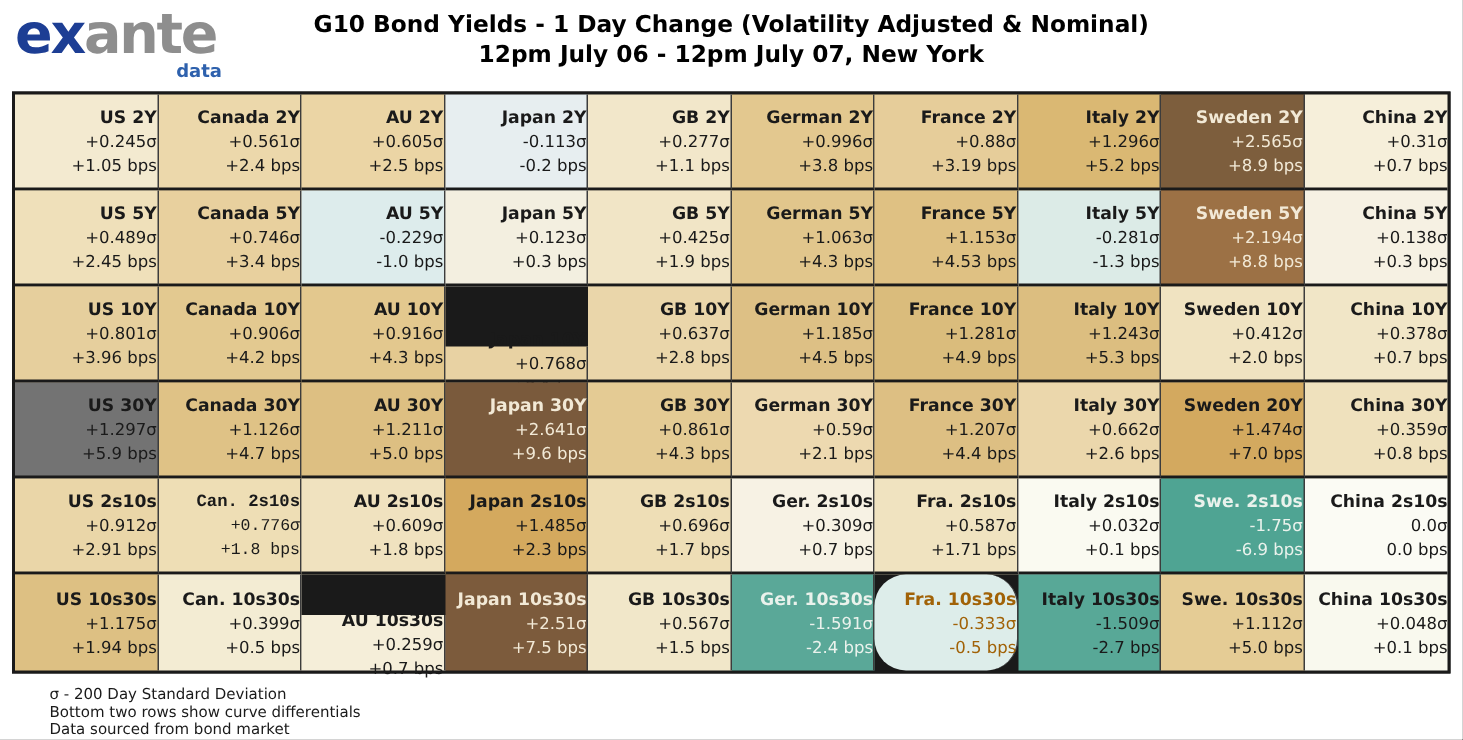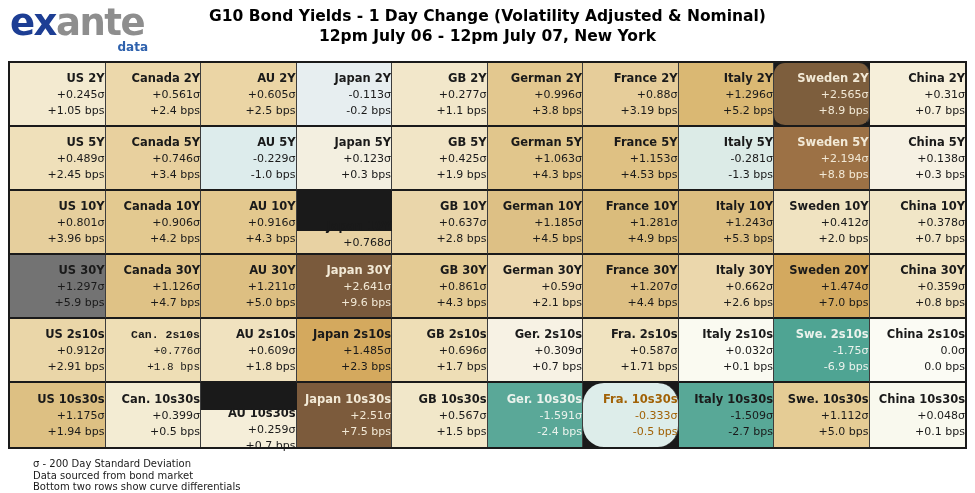--- a/index.html
+++ b/index.html
@@ -81,21 +81,21 @@
       <div class="cell" style="background: rgb(230, 205, 154); color: rgb(26, 26, 26);">
         <div class="cell-label">France 2Y</div>
         <div class="cell-sigma">+0.88σ</div>
         <div class="cell-bps">+3.19 bps</div>
       </div>
       <div class="cell" style="background: rgb(218, 184, 115); color: rgb(26, 26, 26);">
         <div class="cell-label">Italy 2Y</div>
         <div class="cell-sigma">+1.296σ</div>
         <div class="cell-bps">+5.2 bps</div>
       </div>
-      <div class="cell" style="background: rgb(125, 94, 61); color: rgb(242, 233, 214); border-radius: 11px;">
+      <div class="cell" style="background: rgb(125, 94, 61); color: rgb(242, 233, 214);">
         <div class="cell-label">Sweden 2Y</div>
         <div class="cell-sigma">+2.565σ</div>
         <div class="cell-bps">+8.9 bps</div>
       </div>
       <div class="cell col-last" style="background: rgb(246, 239, 218); color: rgb(26, 26, 26);">
         <div class="cell-label">China 2Y</div>
         <div class="cell-sigma">+0.31σ</div>
         <div class="cell-bps">+0.7 bps</div>
       </div>
       <div class="cell" style="background: rgb(239, 224, 186); color: rgb(26, 26, 26);">
@@ -345,17 +345,17 @@
       </div>
       <div class="cell col-last row-last" style="background: rgb(249, 249, 238); color: rgb(26, 26, 26);">
         <div class="cell-label">China 10s30s</div>
         <div class="cell-sigma">+0.048σ</div>
         <div class="cell-bps">+0.1 bps</div>
       </div>
     </div>
 
   <div class="footer">
     <div>σ - 200 Day Standard Deviation</div>
+    <div>Bottom two rows show curve differentials</div>
     <div>Data sourced from bond market</div>
-    <div>Bottom two rows show curve differentials</div>
   </div>
 
 </div>
 
 </body></html>

